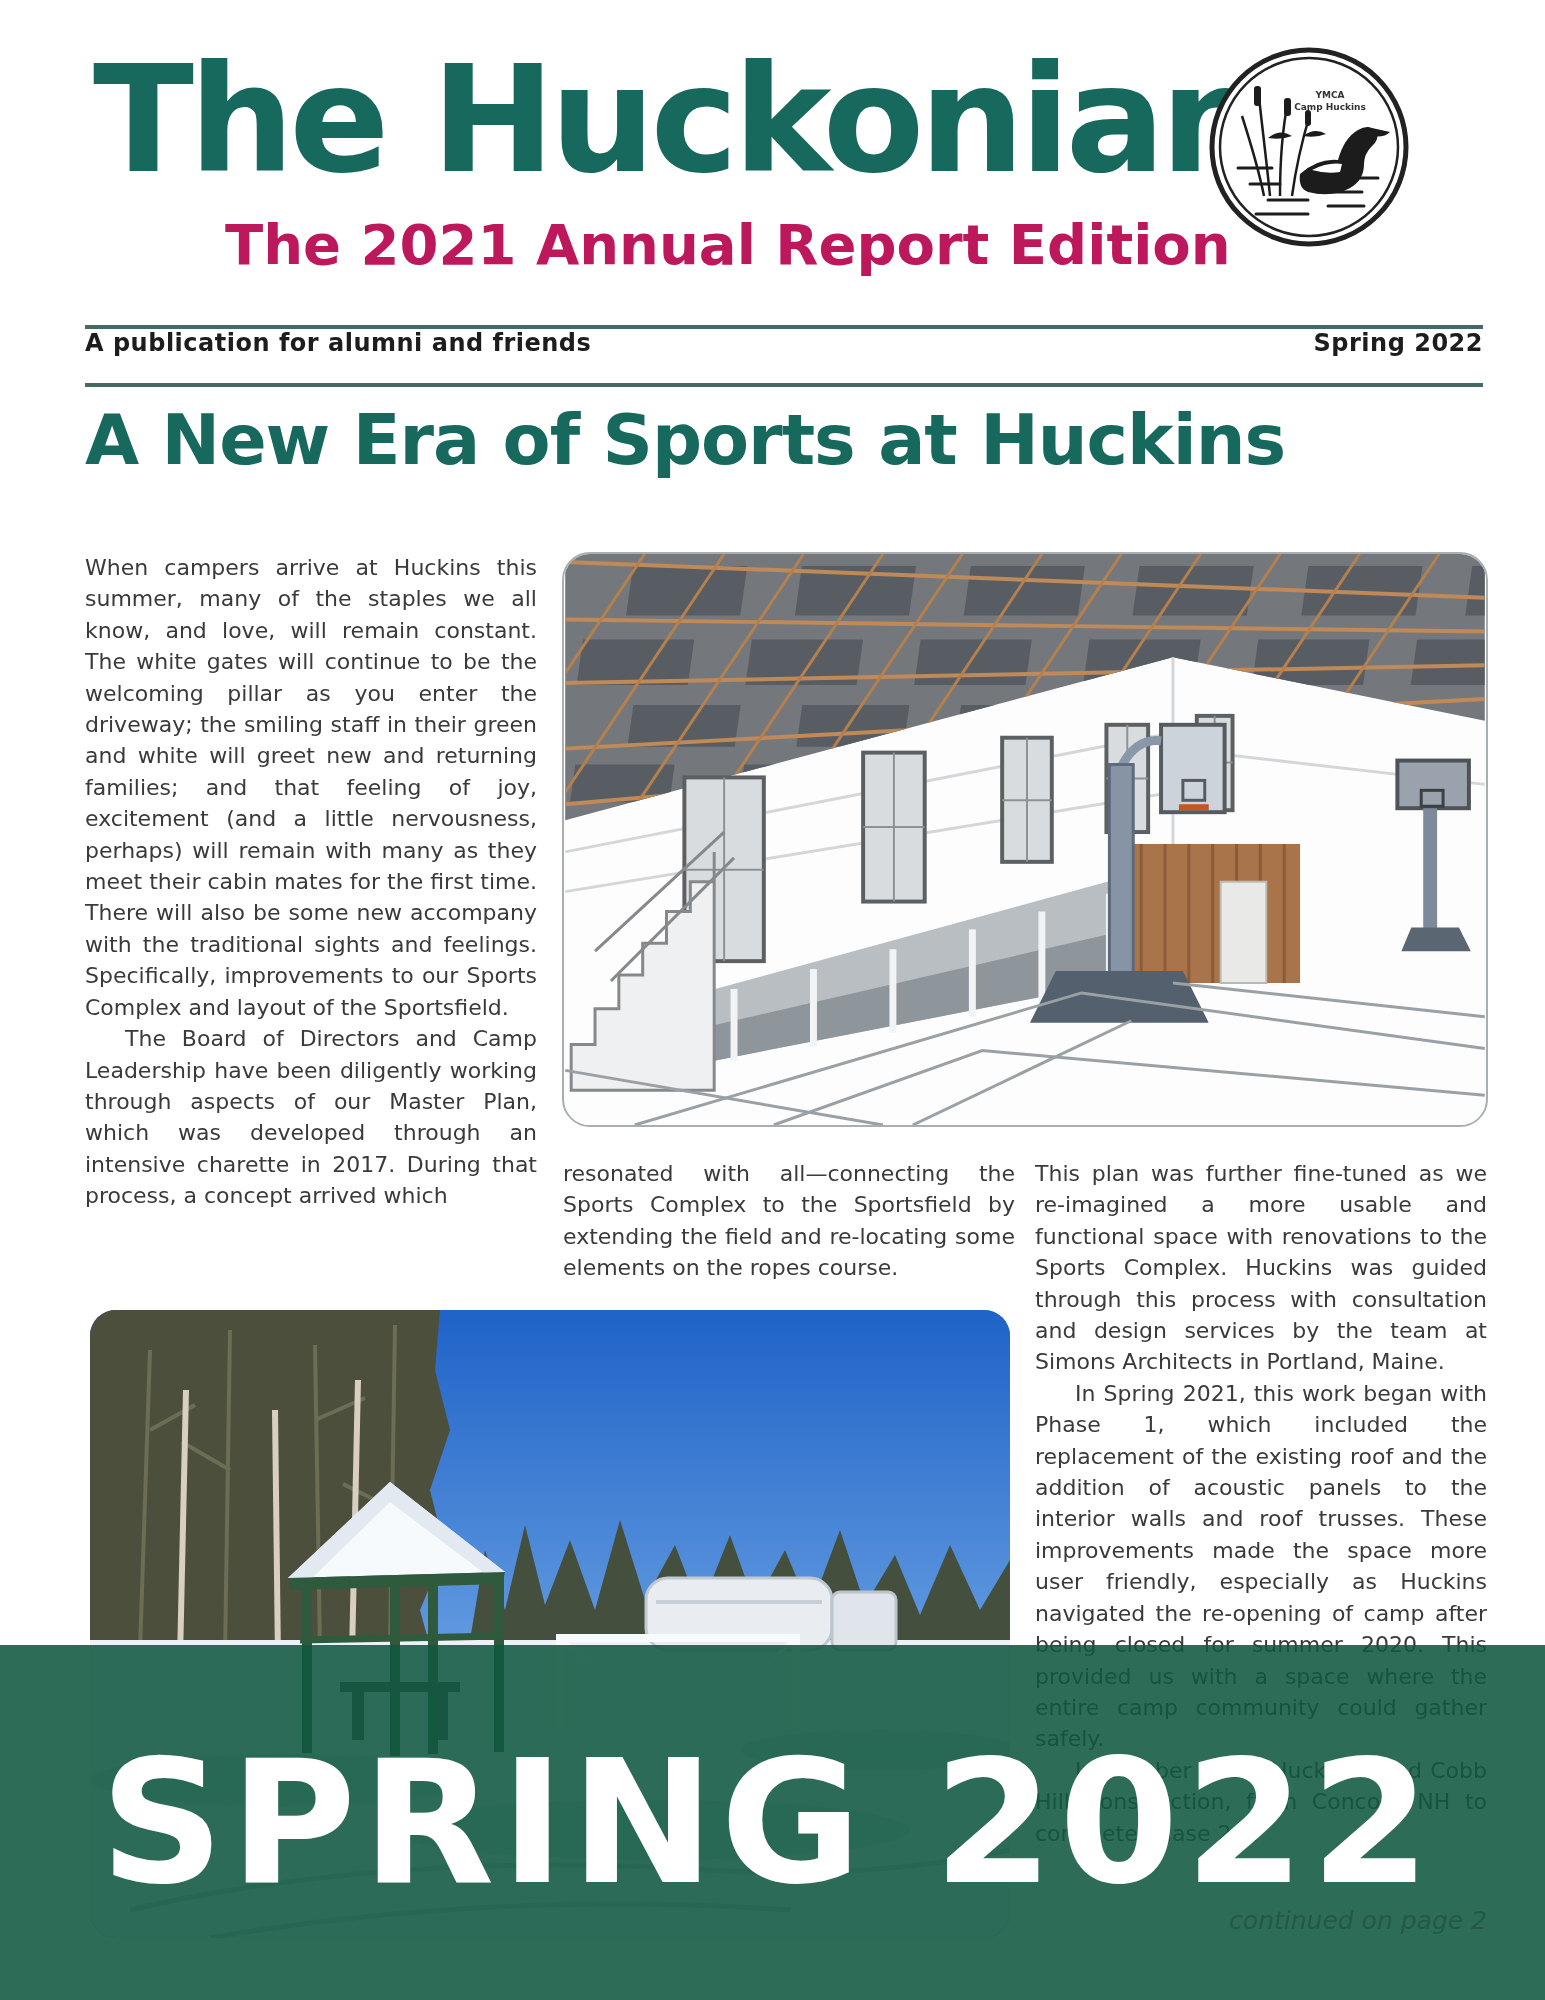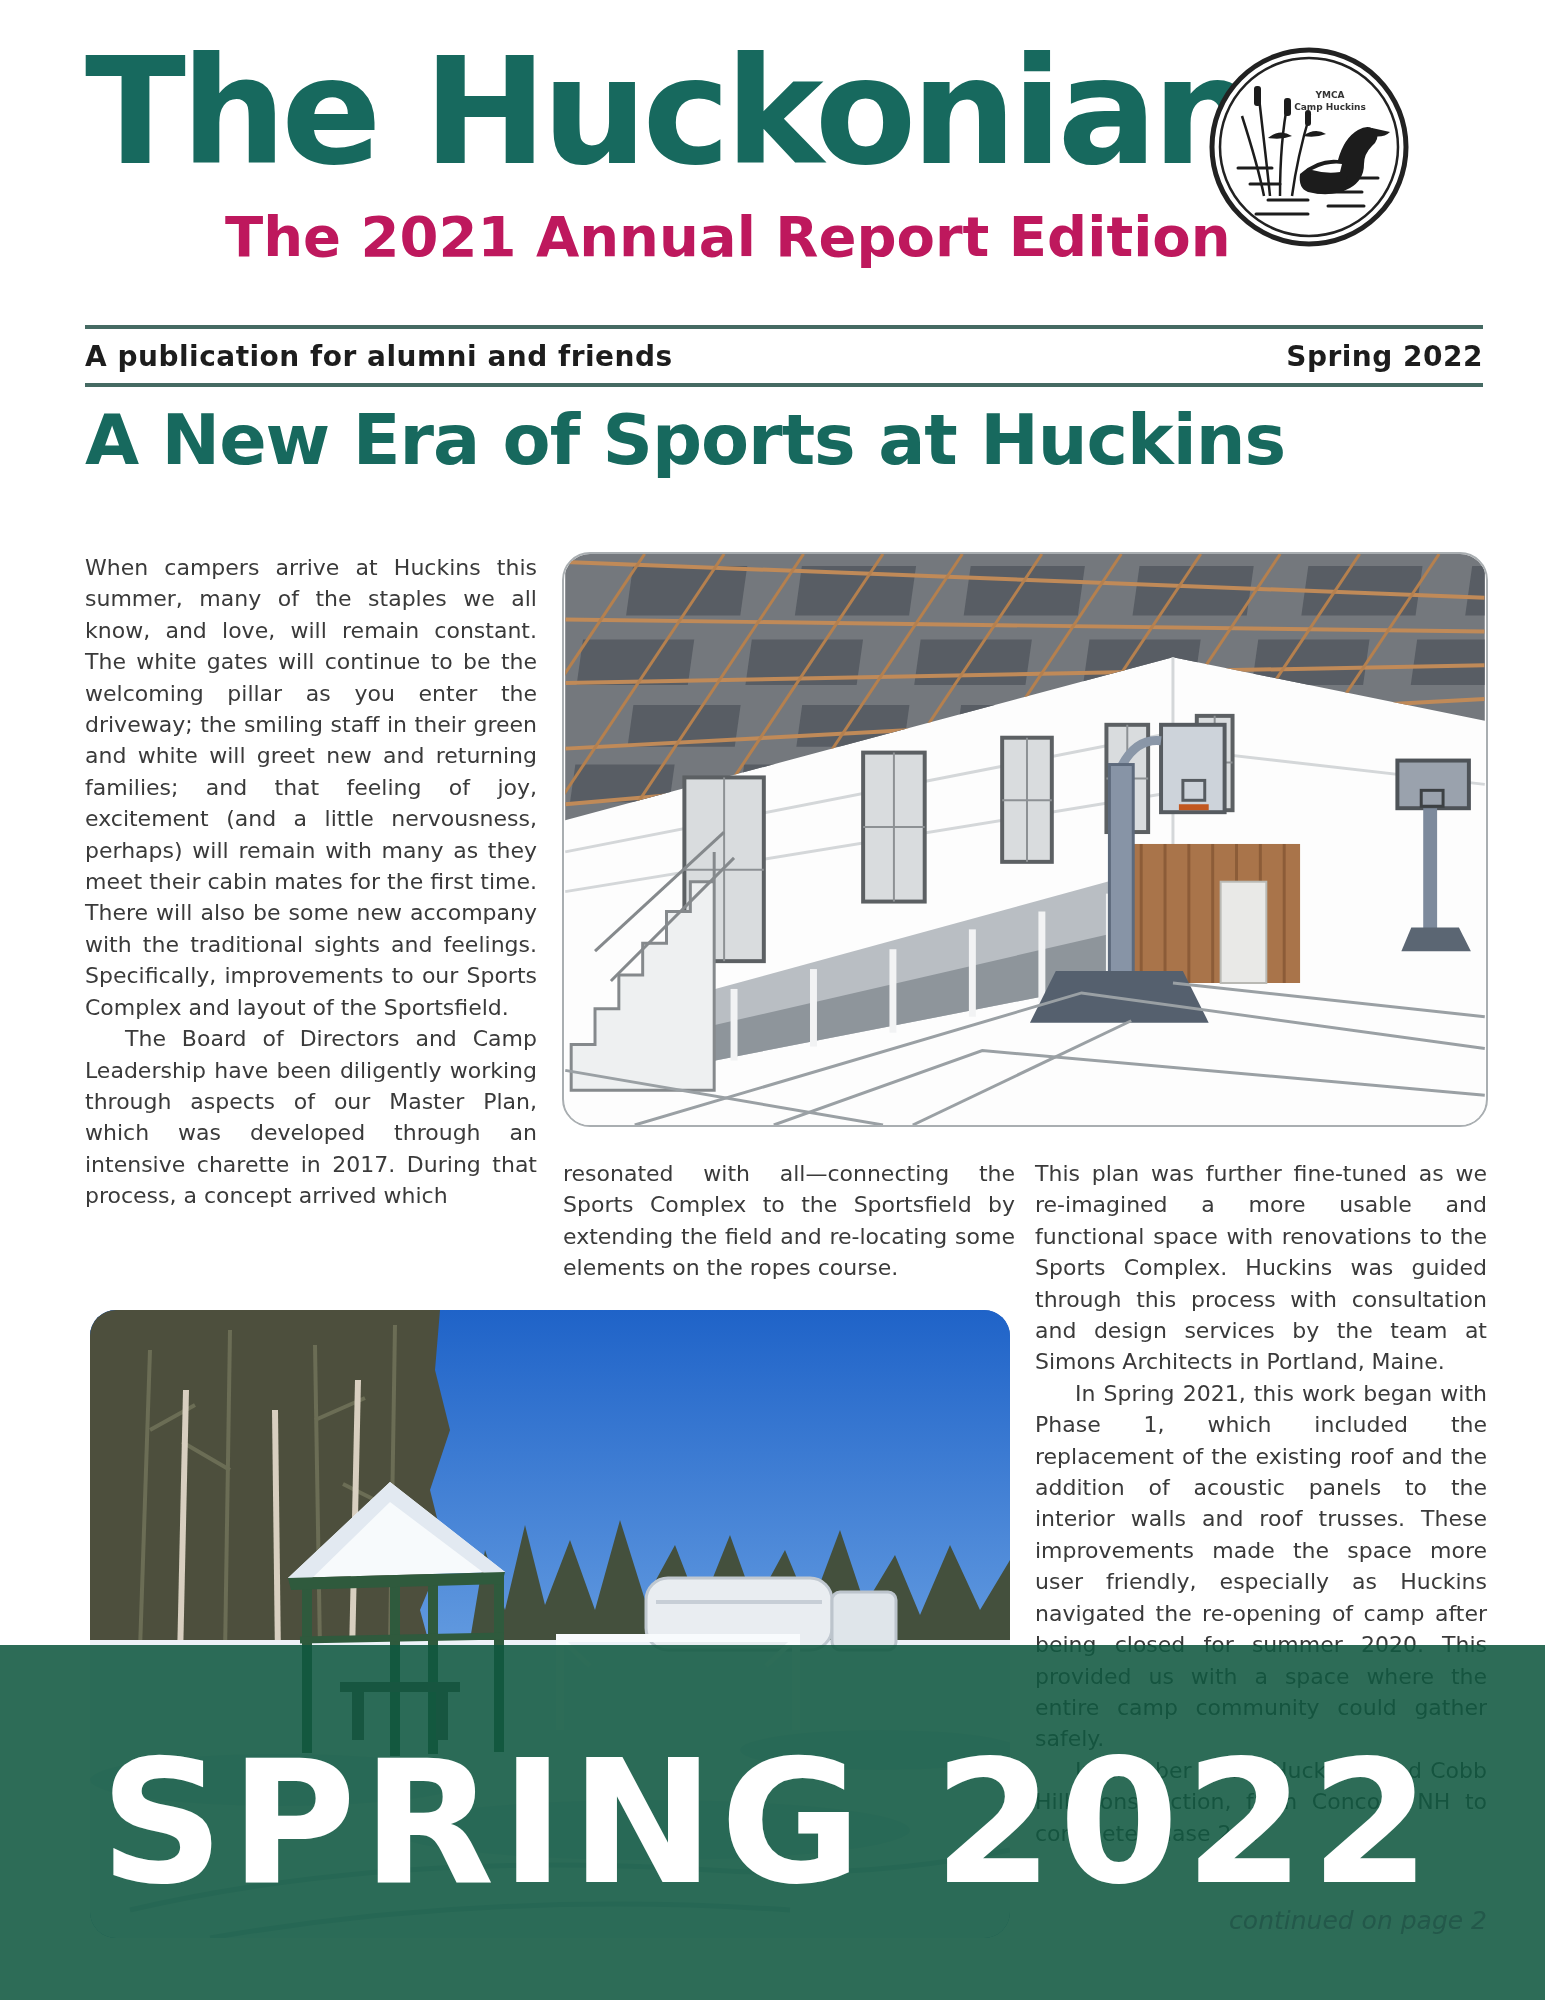--- a/index.html
+++ b/index.html
@@ -4,34 +4,34 @@
 <style>
   html,body{margin:0;padding:0;background:#e8e8e8;}
   .page{
     position:relative;width:1545px;height:2000px;background:#ffffff;
     margin:0 auto;overflow:hidden;
     font-family:"DejaVu Sans",sans-serif;color:#3a3a3a;
   }
   
   .masthead{position:absolute;left:85px;top:38px;width:1180px;}
   .nl-title{
-    margin:0;font-size:148px;line-height:1;font-weight:bold;
+    margin:8px;font-size:148px;line-height:1;font-weight:bold;
     color:#17695e;letter-spacing:-5px;white-space:nowrap;
   }
   .nl-subtitle{
     margin:18px 0 0 140px;font-size:56px;font-weight:bold;color:#be185d;
     letter-spacing:0;
   }
   .logo{position:absolute;left:1208px;top:46px;width:202px;height:202px;}
   
   .pubbar{
     position:absolute;left:85px;top:325px;width:1398px;height:54px;
     border-top:4px solid #456a63;border-bottom:4px solid #456a63;
-    display:flex;justify-content:space-between;align-items:center;
-    font-size:28px;font-weight:bold;color:#1d1d1d;letter-spacing:0.5px;
+    display:flex;justify-content:space-between;align-items:flex-start;
+    font-size:24px;font-weight:bold;color:#1d1d1d;letter-spacing:0.5px;
   }
   
   .headline{
     position:absolute;left:85px;top:398px;width:1400px;margin:0;
     font-size:70px;line-height:1.2;font-weight:bold;color:#17695e;letter-spacing:-1px;
     white-space:nowrap;
   }
   
   .col{position:absolute;font-size:22px;line-height:31.4px;text-align:justify;}
   .col p{margin:0;}

